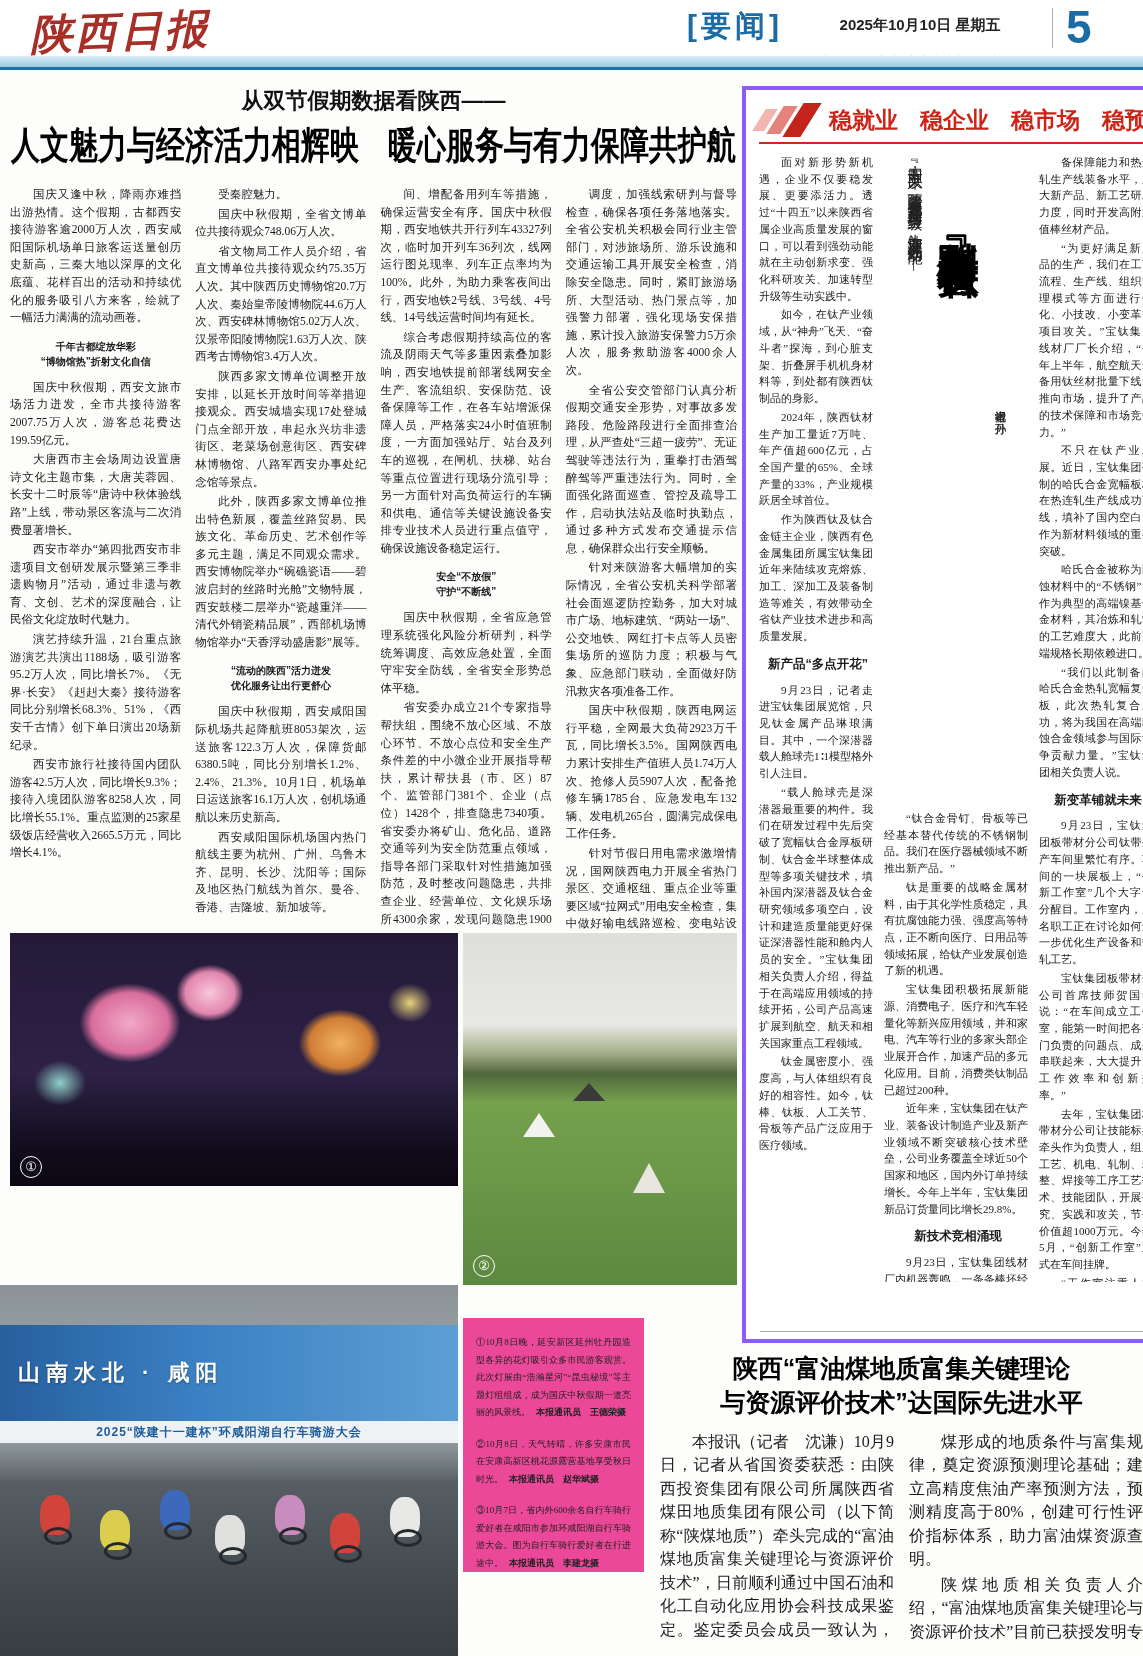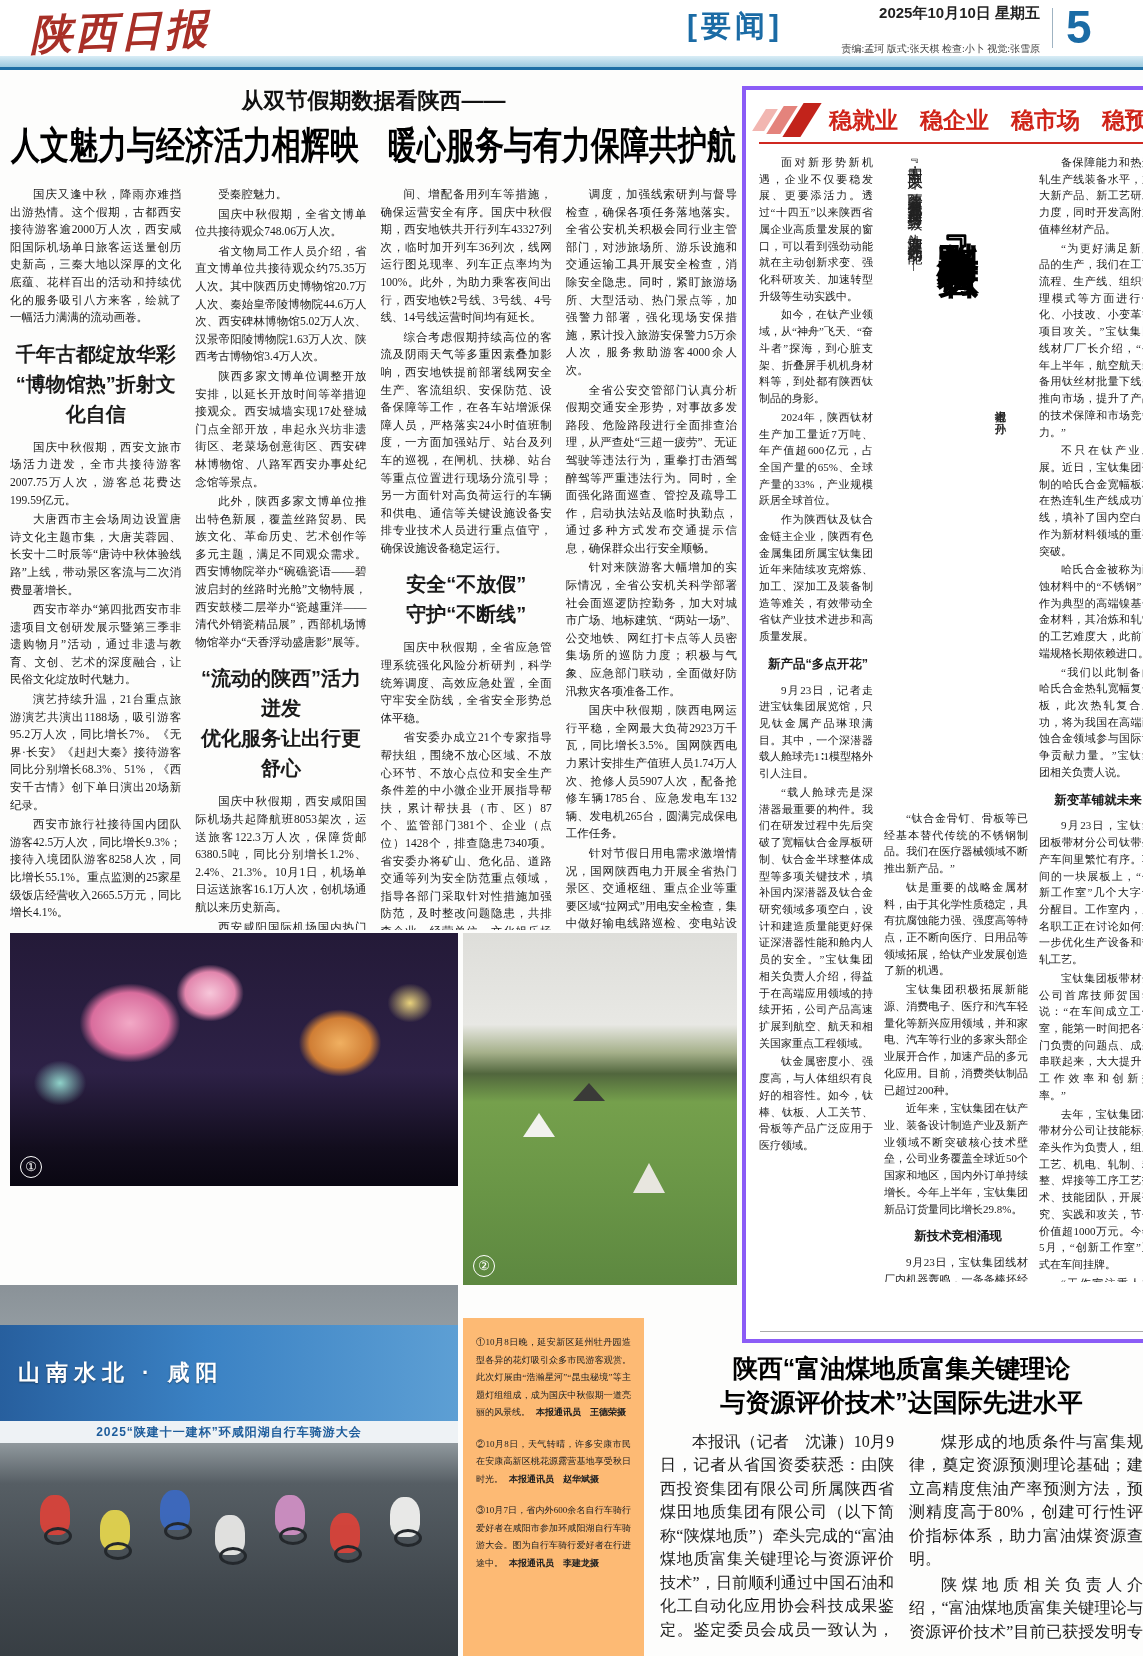--- a/index.html
+++ b/index.html
@@ -4,39 +4,39 @@
 <style>
   html,body{margin:0;padding:0;background:#e9e7e2;}
   .page{position:relative;width:1143px;height:1656px;margin:0 auto;background:#fdfdfc;overflow:hidden;
         font-family:"Liberation Serif","DejaVu Serif",serif;color:#1a1a1a;}
   
   .hdr{position:absolute;left:0;top:0;width:1143px;height:56px;background:#fff;}
   .masthead{position:absolute;left:30px;top:4px;font-family:"Liberation Serif",serif;font-style:italic;
             font-weight:bold;font-size:42px;color:#a82f27;letter-spacing:3px;transform:rotate(-2deg);}
   .section-label{position:absolute;left:655px;top:6px;width:160px;text-align:center;
             font-family:"Liberation Sans",sans-serif;font-weight:900;font-size:30px;color:#1b6ba5;letter-spacing:4px;}
-  .dateblock{position:absolute;left:800px;top:4px;width:240px;text-align:right;}
+  .dateblock{position:absolute;left:800px;top:16px;width:240px;text-align:center;}
   .dateblock .d1{font-family:"Liberation Sans",sans-serif;font-weight:bold;font-size:15px;color:#222;}
   .dateblock .d2{font-size:10px;color:#444;margin-top:19px;}
   .hdr-div{position:absolute;left:1052px;top:8px;width:1px;height:40px;background:#9fb3c2;}
   .page-num{position:absolute;left:1066px;top:0px;font-family:"Liberation Sans",sans-serif;
             font-weight:900;font-size:46px;color:#1b6ba5;}
   .blueband{position:absolute;left:0;top:56px;width:1143px;height:11px;
             background:linear-gradient(#d9edf6,#9ccadf);border-bottom:3px solid #1e6fa5;}
   
   .kicker{position:absolute;left:10px;top:86px;width:727px;text-align:center;
           font-family:"Liberation Sans",sans-serif;font-weight:bold;font-size:22px;color:#111;}
   .headline{position:absolute;left:10px;top:120px;width:727px;text-align:center;
             font-family:"Liberation Sans",sans-serif;font-weight:900;font-size:29px;color:#000;
             transform:scale(1,1.3);transform-origin:center top;letter-spacing:0px;white-space:nowrap;}
   .lead-cols{position:absolute;left:10px;top:186px;width:727px;height:744px;display:flex;gap:14px;}
   .lead-cols .col{flex:1 1 0;overflow:hidden;font-size:11.5px;line-height:1.53;text-align:justify;}
   .para{text-indent:2em;margin:0 0 2px 0;}
   .sub-head{font-family:"Liberation Sans",sans-serif;font-weight:bold;text-align:center;
-            white-space:pre-line;text-indent:0;margin:12px 0 10px 0;font-size:20px;line-height:1.5;}
+            white-space:pre-line;text-indent:0;margin:12px 0 10px 0;font-size:10px;line-height:1.5;}
   
   .ti-box{position:absolute;left:742px;top:86px;width:472px;height:1257px;border:4px solid #8b5cf6;
           background:#fff;box-sizing:border-box;padding:8px 13px 14px 13px;}
   .ti-hdr{height:44px;display:flex;align-items:center;border-bottom:2px solid #cf2820;}
   .stripe{display:inline-block;transform:skewX(-32deg);margin-right:4px;}
   .s1{width:12px;height:22px;background:#f2b6b1;}
   .s2{width:14px;height:28px;background:#e4837c;}
   .s3{width:18px;height:34px;background:#c2231b;}
   .ti-tags{display:flex;gap:22px;margin-left:14px;font-family:"Liberation Sans",sans-serif;
            font-weight:900;font-size:23px;color:#cf2318;}
@@ -86,21 +86,21 @@
   .cyc:after{content:"";position:absolute;left:4px;bottom:-10px;width:22px;height:12px;
       border:3px solid #22262a;border-radius:50%;background:transparent;}
   .c1{left:40px;top:210px;background:#d8433a;}
   .c2{left:100px;top:225px;background:#e3d44e;}
   .c3{left:160px;top:205px;background:#3c69c0;}
   .c4{left:215px;top:230px;background:#e8e8e6;}
   .c5{left:275px;top:210px;background:#cf8fc3;}
   .c6{left:330px;top:228px;background:#d8433a;}
   .c7{left:390px;top:212px;background:#f0f0ee;}
   
-  .cap-box{position:absolute;left:463px;top:1318px;width:181px;height:338px;background:#fdba74;
+  .cap-box{position:absolute;left:463px;top:1318px;width:181px;height:254px;background:#ec4899;
            box-sizing:border-box;padding:16px 13px;overflow:hidden;}
   .caption{font-size:9px;line-height:1.95;text-align:justify;margin:0 0 14px 0;color:#222;}
   .caption .credit{font-weight:bold;margin-left:6px;}
   
   .coal{position:absolute;left:660px;top:1352px;width:483px;height:304px;overflow:hidden;}
   .coal-title{font-family:"Liberation Sans",sans-serif;font-weight:900;font-size:25px;line-height:1.35;
               text-align:center;color:#000;}
   .coal-cols{margin-top:10px;display:flex;gap:15px;height:214px;overflow:hidden;}
   .coal-cols .col{flex:1 1 0;font-size:16px;line-height:1.47;text-align:justify;overflow:hidden;}
 </style>

